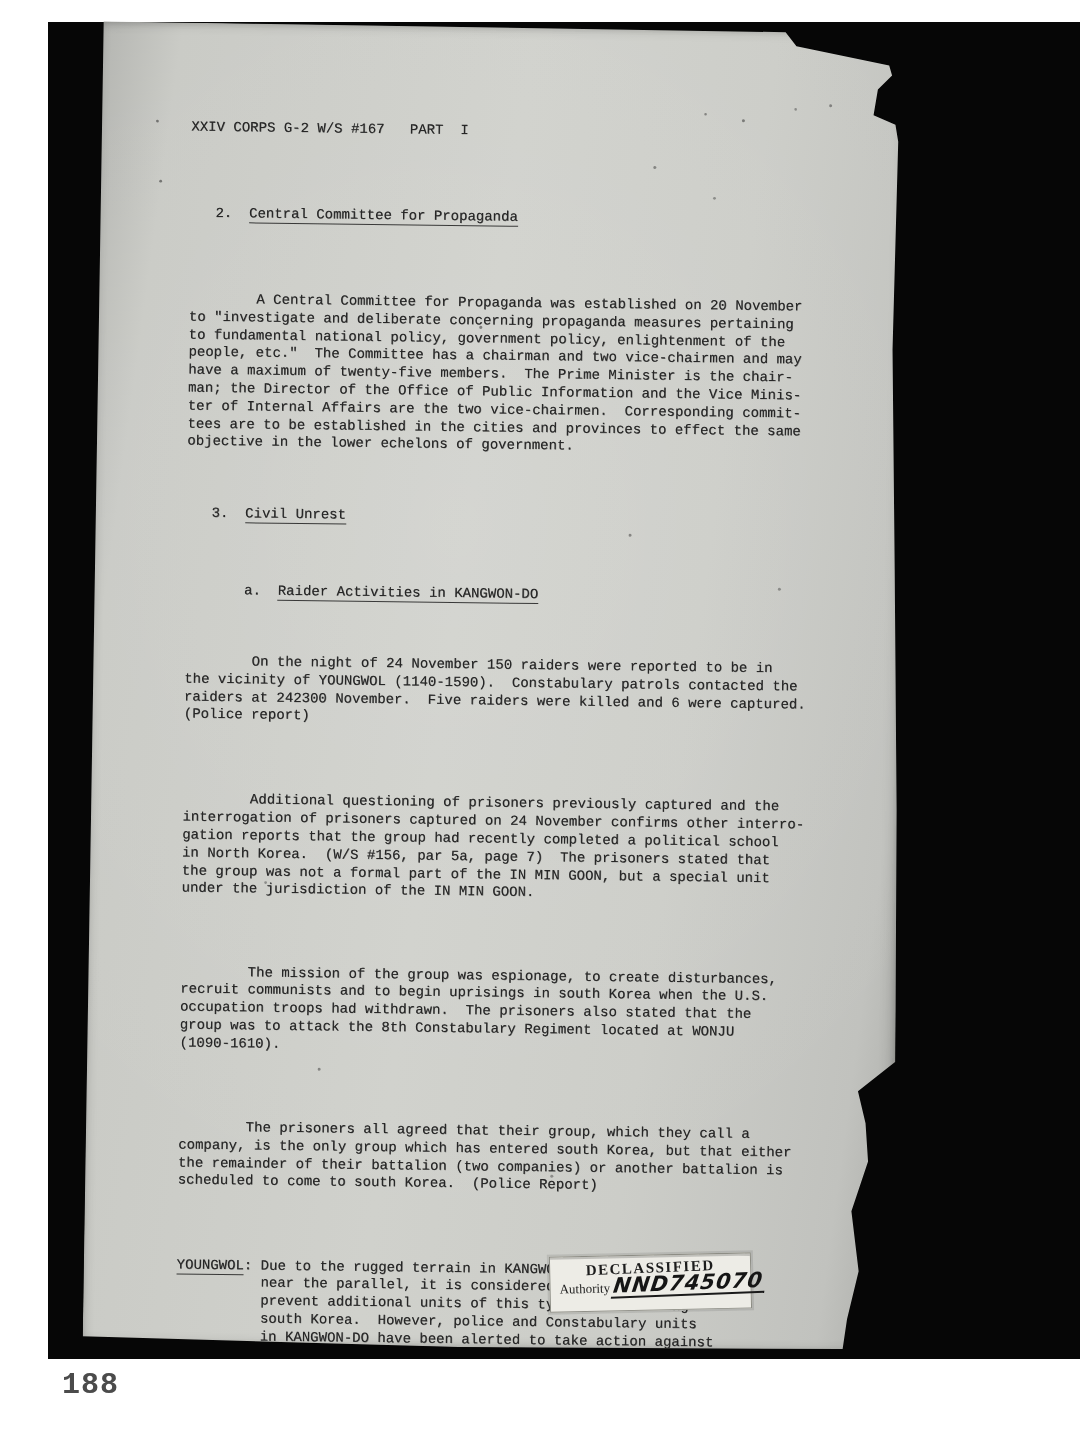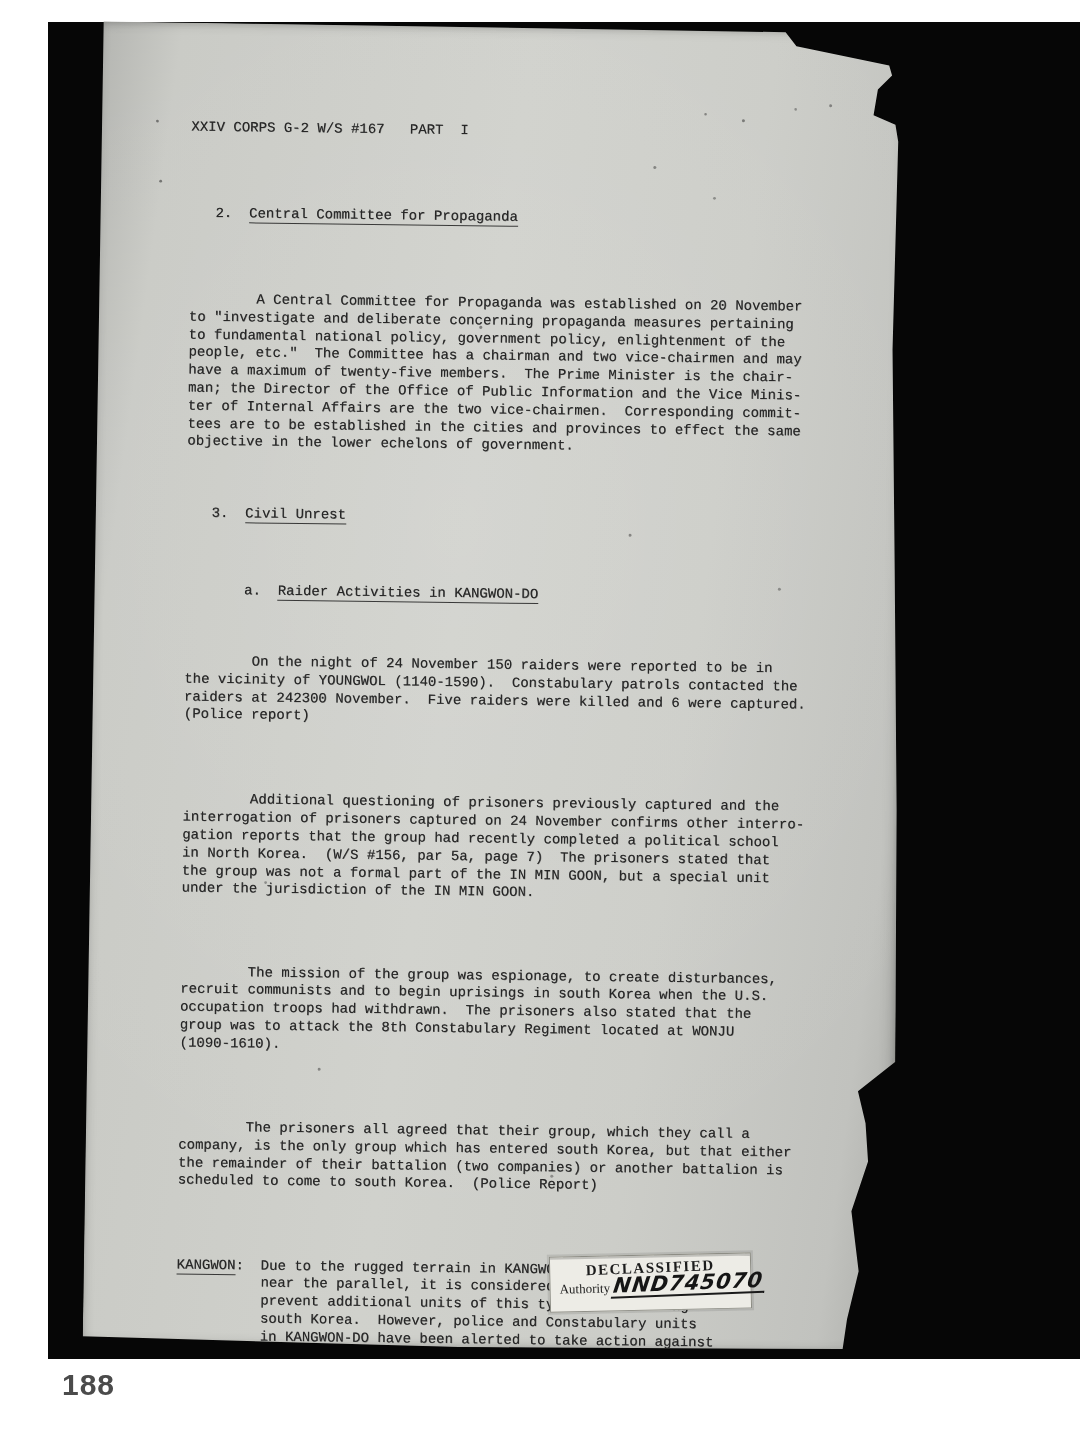--- a/index.html
+++ b/index.html
@@ -54,21 +54,21 @@
          box-shadow:0 0 0 2px rgba(15,15,15,0.10), inset 0 2px 0 rgba(60,60,60,0.25);
          padding-top:4px;box-sizing:border-box;}
   .stamp-line1{font-family:"Liberation Serif",serif;font-weight:bold;font-size:15px;
                letter-spacing:1.5px;text-align:center;color:#1c1c1c;transform:rotate(-1deg);}
   .stamp-line2{display:flex;align-items:flex-end;padding-left:9px;margin-top:-3px;}
   .auth{font-family:"Liberation Serif",serif;font-size:13px;color:#1c1c1c;line-height:18px;}
   .hand{font-family:"DejaVu Sans",sans-serif;font-style:italic;font-weight:bold;font-size:21px;
         line-height:20px;letter-spacing:1px;color:#151515;transform:skewX(-10deg) rotate(-1deg);
         border-bottom:2px solid #1a1a1a;margin-left:2px;padding:0 3px 1px 1px;}
   .caption{position:absolute;left:62px;top:1368px;display:flex;align-items:center;gap:16px;
-           font-family:Liberation Sans, sans-serif;}
+           font-family:Liberation Mono, monospace;}
   .capnum{font-size:30px;font-weight:bold;color:#4b4b4b;letter-spacing:1px;}
   .captitle{font-size:25px;color:#2f2f2f;}
 </style>
 </head>
 <body>
 
 <div class="stage">
   <div class="scan">
     <div class="paper">
       <div class="specks"></div>
@@ -109,21 +109,21 @@
 occupation troops had withdrawn.  The prisoners also stated that the
 group was to attack the 8th Constabulary Regiment located at WONJU
 (1090-1610).</div>
 
         <div class="p5x">        The prisoners all agreed that their group, which they call a
 company, is the only group which has entered south Korea, but that either
 the remainder of their battalion (two companies) or another battalion is
 scheduled to come to south Korea.  (Police Report)</div>
 
         <div class="commentx">
-          <span class="c-label"><span class="u">KANGWON</span><span>:</span></span>
+          <span class="c-label"><span class="u">YOUNGWOL</span><span>:</span></span>
           <div>Due to the rugged terrain in KANGWON DO, especially
 near the parallel, it is considered impossible to
 prevent additional units of this type from entering
 south Korea.  However, police and Constabulary units
 in KANGWON-DO have been alerted to take action against
 any raider groups located.</div>
         </div>
 
         <div class="hbx"><span class="num">b.</span><span class="u">Mutineers and Raiders in CHOLLA-NAMDO</span><span> (Restricted)</span></div>
 

